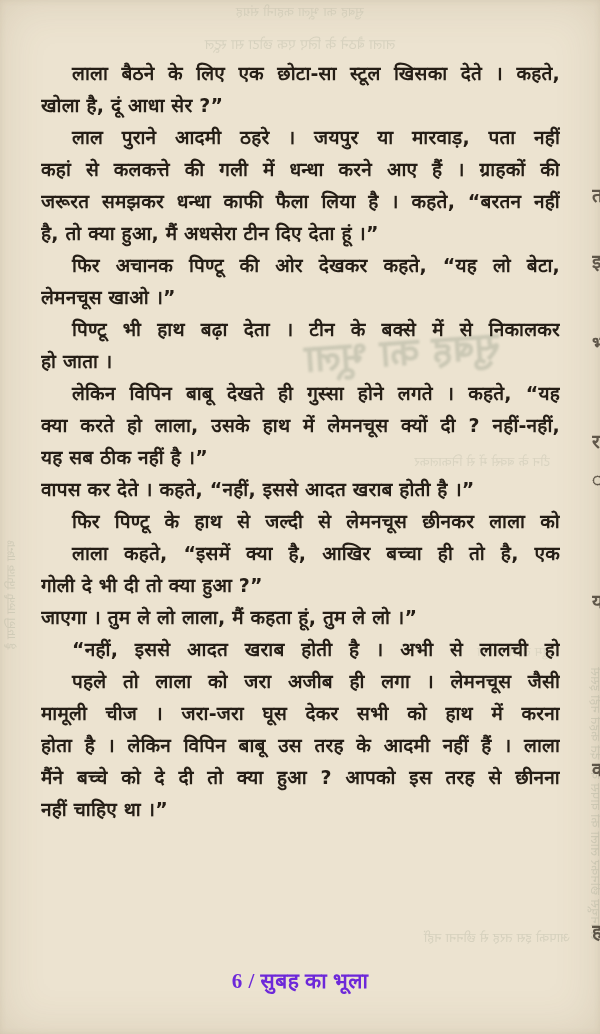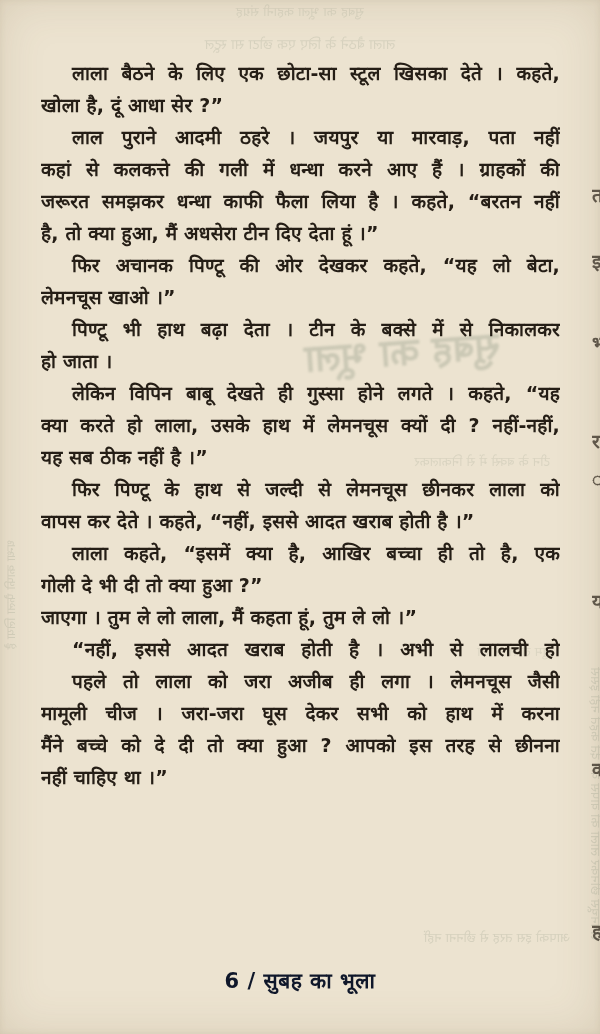--- a/index.html
+++ b/index.html
@@ -23,22 +23,22 @@
     letter-spacing:0.2px;
   }
   .line{
     height:32px;line-height:32px;overflow:hidden;
     text-align:justify;
   }
   .line.jl{text-align-last:justify;}
   .line.indent{text-indent:31px;}
   .footer{
     position:absolute;top:966px;left:0;width:600px;
-    text-align:center;color:#0f172a;
-    font-size:21px;font-weight:700;letter-spacing:0.5px;
+    text-align:center;color:#6d28d9;
+    font-size:21px;font-weight:700;letter-spacing:0.5px;font-family:Liberation Serif, serif;
   }
   
   .ghost{
     position:absolute;color:#7e8a76;pointer-events:none;
     transform:scaleX(-1);filter:blur(0.7px);
     white-space:nowrap;overflow:hidden;
   }
   .g0{top:2px;left:150px;width:300px;font-size:13px;opacity:0.16;text-align:center;}
   .g1{top:34px;left:110px;width:380px;font-size:14px;opacity:0.18;text-align:center;}
   .g2{top:326px;left:250px;width:250px;font-size:38px;font-weight:700;opacity:0.30;
@@ -99,33 +99,34 @@
       <div>
         <div class="line indent jl">पिण्टू भी हाथ बढ़ा देता ।  टीन के बक्से में से निकालकर</div>
         <div class="line">हो जाता ।</div>
       </div>
       <div>
         <div class="line indent jl">लेकिन विपिन बाबू देखते ही गुस्सा होने लगते । कहते, “यह</div>
         <div class="line jl">क्या करते हो लाला, उसके हाथ में लेमनचूस क्यों दी ? नहीं-नहीं,</div>
         <div class="line">यह सब ठीक नहीं है ।”</div>
       </div>
       <div>
+        <div class="line">वापस कर देते । कहते, “नहीं, इससे आदत खराब होती है ।”</div>
         <div class="line indent jl">फिर पिण्टू के हाथ से जल्दी से लेमनचूस छीनकर लाला को</div>
-        <div class="line">वापस कर देते । कहते, “नहीं, इससे आदत खराब होती है ।”</div>
       </div>
       <div>
         <div class="line indent jl">लाला कहते, “इसमें क्या है, आखिर बच्चा ही तो है, एक</div>
         <div class="line">गोली दे भी दी तो क्या हुआ ?”</div>
       </div>
       <div>
         <div class="line">जाएगा । तुम ले लो लाला, मैं कहता हूं, तुम ले लो ।”</div>
         <div class="line indent jl">“नहीं, इससे आदत खराब होती है ।  अभी से लालची हो</div>
       </div>
       <div>
         <div class="line indent jl">पहले तो लाला को जरा अजीब ही लगा ।  लेमनचूस जैसी</div>
         <div class="line jl">मामूली चीज ।  जरा-जरा घूस देकर सभी को हाथ में करना</div>
+        <div class="line jl">होता है । लेकिन विपिन बाबू उस तरह के आदमी नहीं हैं । लाला</div>
         <div class="line jl">मैंने बच्चे को दे दी तो क्या हुआ ? आपको इस तरह से छीनना</div>
         <div class="line">नहीं चाहिए था ।”</div>
       </div>
     </div>
 
   <div class="footer">6 / सुबह का भूला</div>
 </div>
 
 </body></html>

